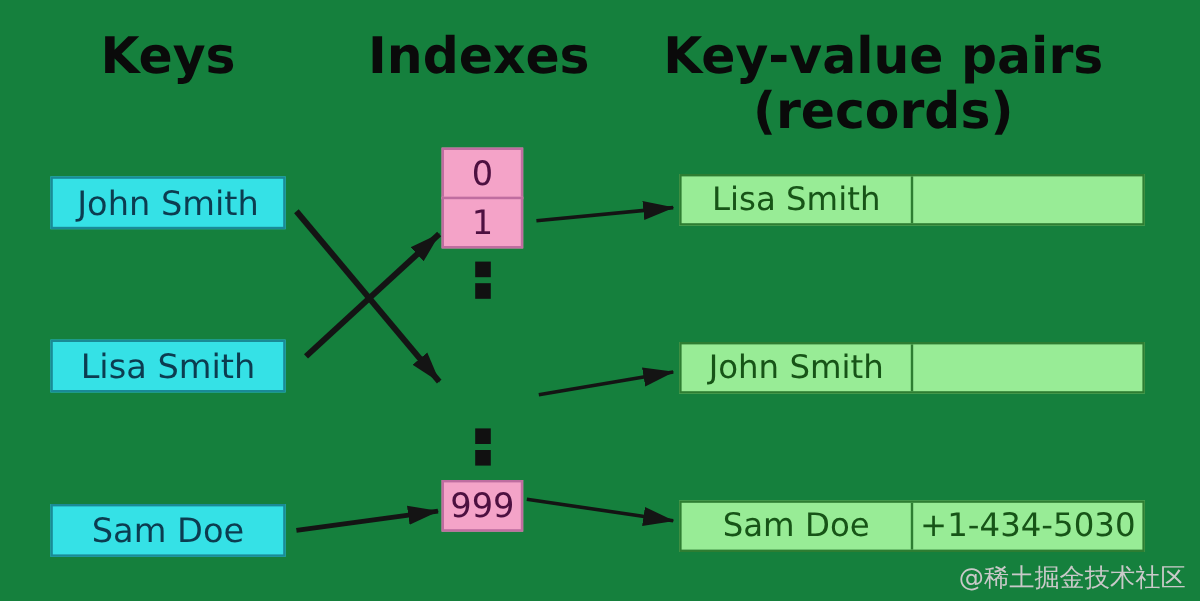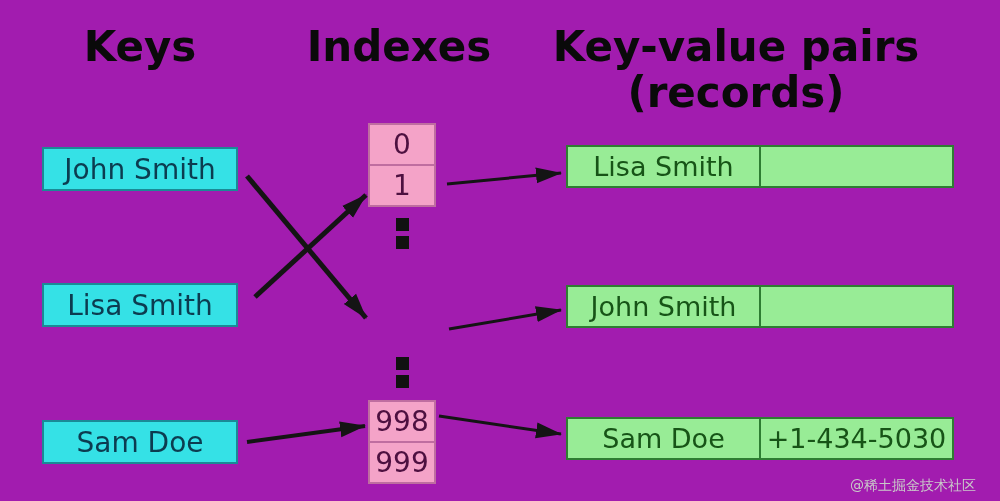--- a/index.html
+++ b/index.html
@@ -4,21 +4,21 @@
 <style>
   :root {
     --key-fill:#35e1e6; --key-border:#1a8a96; --key-text:#0c3c50;
     --index-fill:#f4a3c8; --index-border:#bf6da0; --index-text:#4d1040;
     --record-fill:#98ec96; --record-border:#2e7d32; --record-text:#175417;
     --arrow:#141414; --title:#0a0a0a; --watermark:#c9c9c9;
   }
   * { margin:0; padding:0; box-sizing:border-box; }
   html,body { background:#ffffff; }
   .canvas {
-    position:relative; width:1000px; height:501px; background:#a21caf;
+    position:relative; width:1000px; height:501px; background:#15803d;
     font-family:"DejaVu Sans", "Liberation Sans", sans-serif; overflow:hidden;
   }
   .arrow-layer { position:absolute; left:0; top:0; width:1000px; height:501px; }
 
   .title {
     position:absolute; text-align:center; font-weight:bold;
     font-size:42px; line-height:46px; color:var(--title); letter-spacing:0px;
   }
   .title-keys   { left:40px;  top:24px; width:200px; }
   .title-indexes{ left:299px; top:24px; width:200px; }
@@ -52,22 +52,22 @@
     color:var(--record-text); font-size:27px; display:flex;
   }
   .record-0 { top:145px; } .record-1 { top:285px; } .record-2 { top:417px; }
   .record-key {
     width:193px; border-right:2px solid var(--record-border);
     display:flex; align-items:center; justify-content:center;
   }
   .record-value { flex:1; display:flex; align-items:center; justify-content:center; }
 
   .watermark {
-    position:absolute; right:24px; bottom:6px;
-    font-size:14px; color:var(--watermark);
+    position:absolute; right:12px; bottom:6px;
+    font-size:21px; color:var(--watermark);
   }
 </style>
 </head>
 <body>
 
 <div class="canvas">
 
   <svg class="arrow-layer" width="1000" height="501" viewBox="0 0 1000 501">
     <defs>
       <marker id="head" viewBox="0 0 26 18" refX="25" refY="9" markerWidth="26" markerHeight="18" markerUnits="userSpaceOnUse" orient="auto">
@@ -105,21 +105,20 @@
   </div>
   <div class="ellipsis ellipsis-1">
     <div class="dot"></div>
     <div class="dot"></div>
   </div>
   <div class="ellipsis ellipsis-2">
     <div class="dot"></div>
     <div class="dot"></div>
   </div>
   <div class="index-group index-c">
-    <div class="index-cell">998</div>
     <div class="index-cell">999</div>
   </div>
 
   <div class="record-row record-0">
     <div class="record-key">Lisa Smith</div>
   </div>
   <div class="record-row record-1">
     <div class="record-key">John Smith</div>
   </div>
   <div class="record-row record-2">

